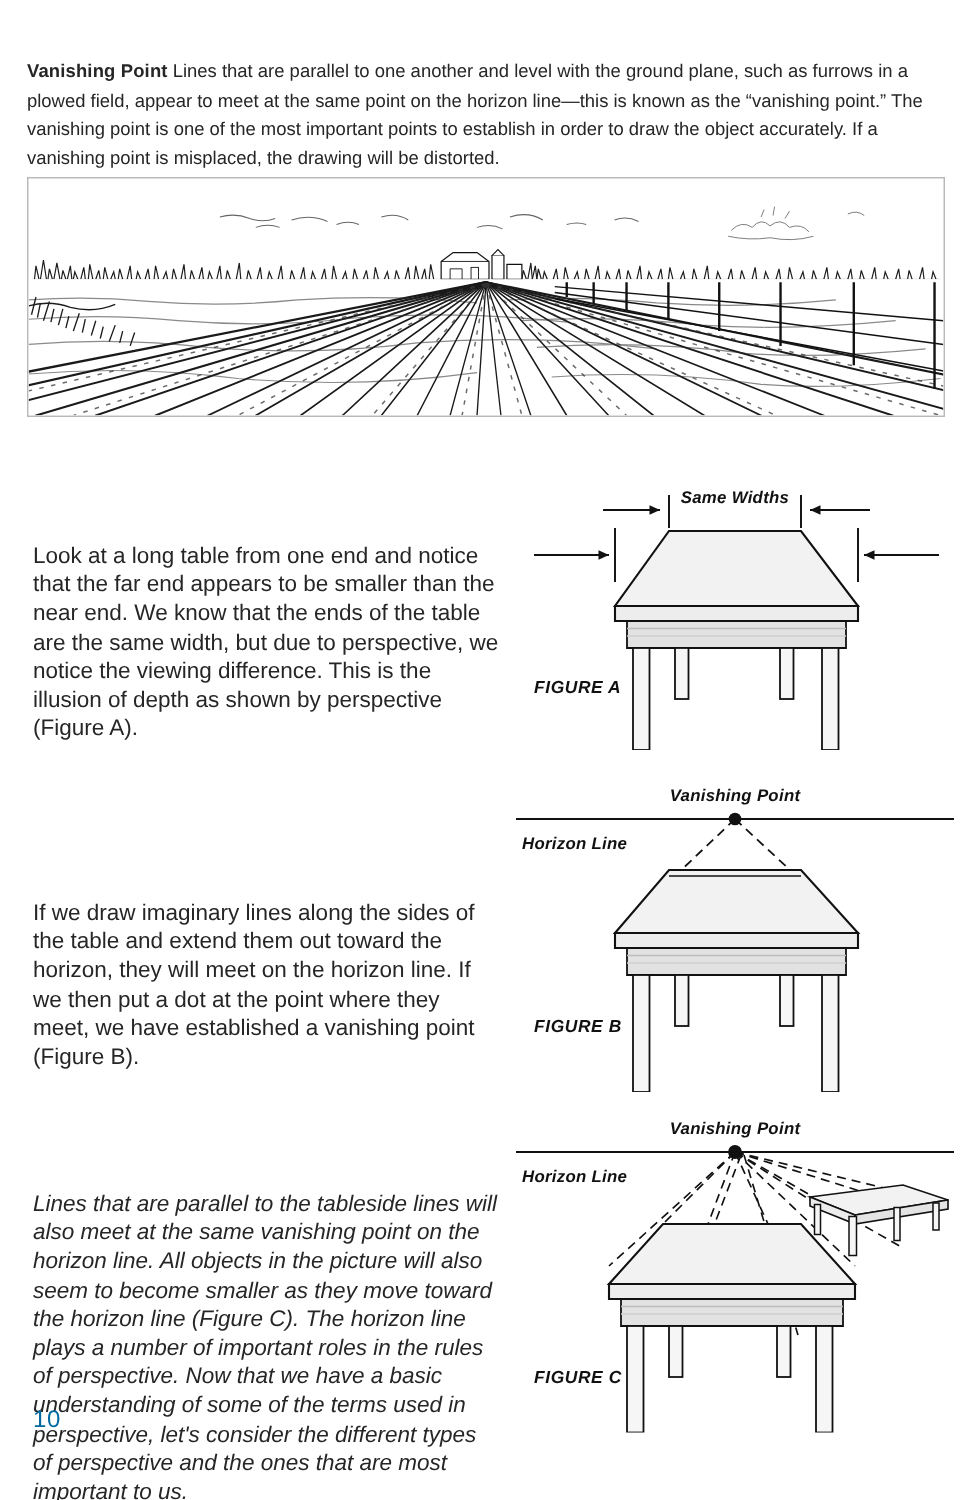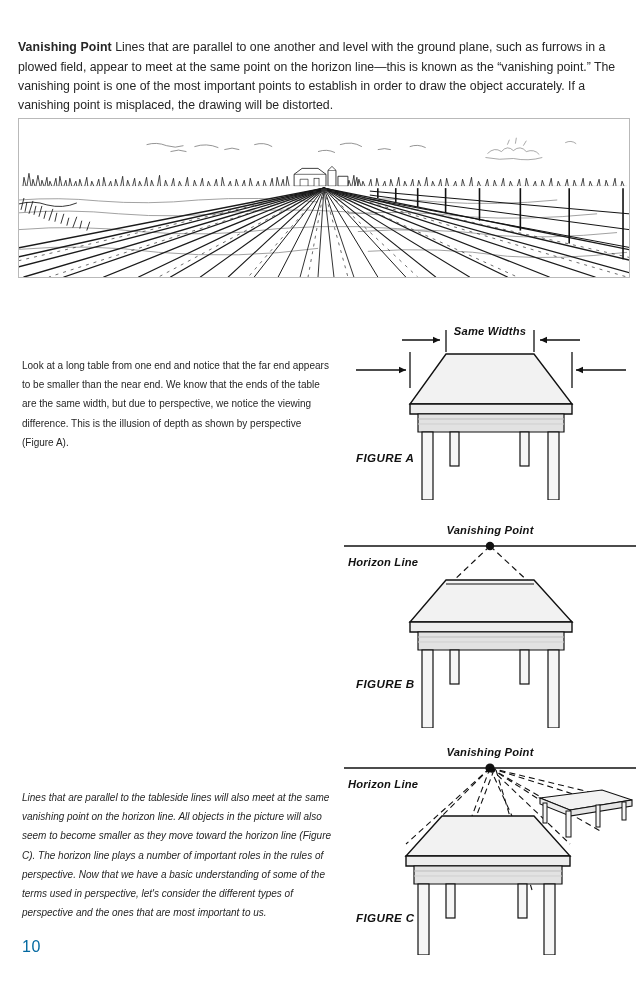--- a/index.html
+++ b/index.html
@@ -33,21 +33,21 @@
     border: 1px solid #b9b9b9;
     background: #fff;
     overflow: hidden;
   }
   .illus svg { display: block; width: 100%; height: 100%; }
 
   
   .row { position: absolute; left: 0; width: 644px; }
   .col-text {
     position: absolute; left: 22px; width: 312px;
-    font-size: 10px; line-height: 19.2px; color: #262626;
+    font-size: 15px; line-height: 19.2px; color: #262626;
   }
   .col-fig { position: absolute; left: 344px; width: 292px; font-style: italic; }
   .col-fig svg { display: block; width: 292px; }
 
   .rowA { top: 300px; height: 200px; }
   .rowA .col-text { top: 46px; }
   .rowB { top: 518px; height: 210px; }
   .rowB .col-text { top: 66px; }
   .rowC { top: 740px; height: 215px; }
   .rowC .col-text { top: 38px; font-style: italic; }
@@ -260,20 +260,21 @@
           <rect x="176" y="132" width="9" height="34"></rect>
           <rect x="78" y="132" width="11" height="68"></rect>
           <rect x="204" y="132" width="11" height="68"></rect>
         </g>
         <text class="figlabel" x="12" y="162">FIGURE A</text>
       </svg>
     </div>
   </div>
 
   <div class="row rowB">
+    <p class="col-text">If we draw imaginary lines along the sides of the table and extend them out toward the horizon, they will meet on the horizon line. If we then put a dot at the point where they meet, we have established a vanishing point (Figure B).</p>
     <div class="col-fig">
       <svg viewBox="0 0 292 210" height="210">
         <text class="figtitle" x="146" y="16" text-anchor="middle">Vanishing Point</text>
 
         <path d="M0 28 L292 28" stroke="#111" stroke-width="1.4"></path>
         <text class="figtitle" x="4" y="48">Horizon Line</text>
 
         <circle cx="146" cy="28" r="4.2" fill="#111"></circle>
 
         <g stroke="#111" stroke-width="1.2" fill="none" stroke-dasharray="6 4">

